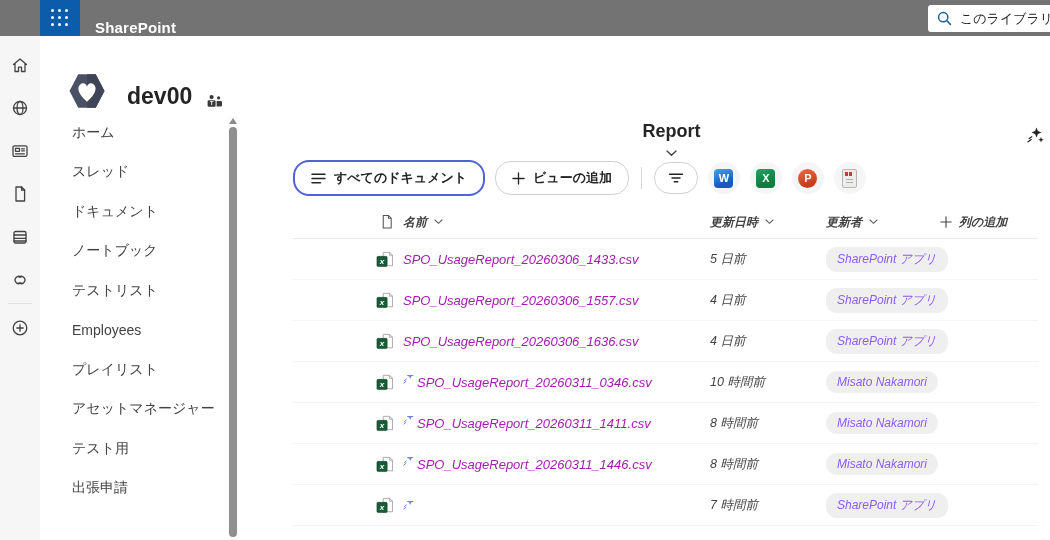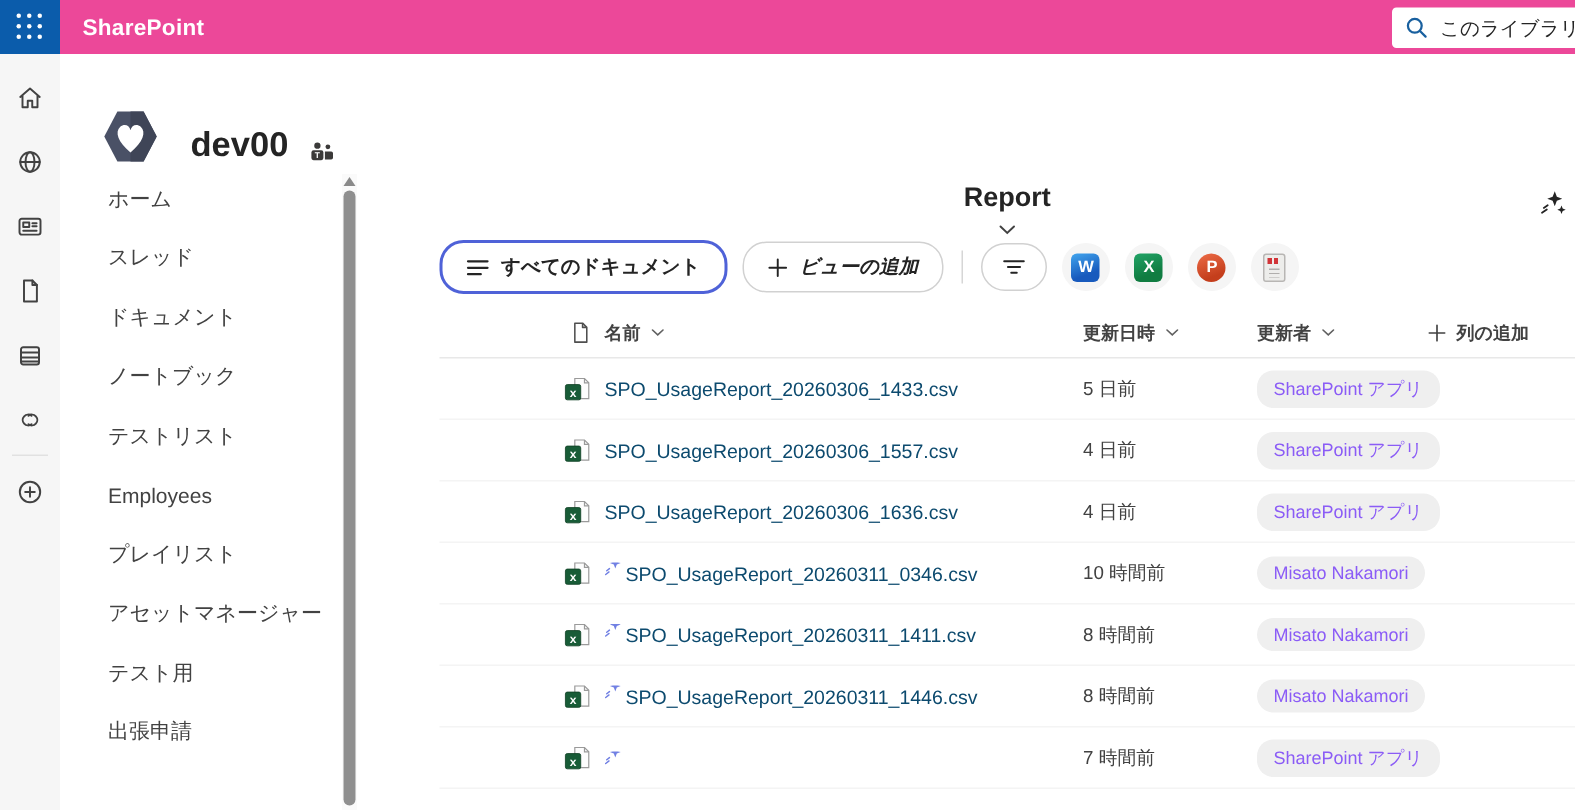--- a/index.html
+++ b/index.html
@@ -1,20 +1,20 @@
 <!DOCTYPE html>
 <html><head>
 <meta charset="utf-8">
 <style>
   * { margin:0; padding:0; box-sizing:border-box; }
   html,body { width:1050px; height:540px; overflow:hidden; background:#fff;
     font-family:"Liberation Sans", sans-serif; color:#242424; }
 
   
-  .suite-bar { position:relative; height:36px; background:#ec4899; display:flex; align-items:center; }
+  .suite-bar { position:relative; height:36px; background:#737373; display:flex; align-items:flex-end;padding-left:40px; }
   .waffle { width:40px; height:36px; background:#0B5CAB; display:flex; align-items:center; justify-content:center; cursor:pointer; }
   .waffle-grid { display:grid; grid-template-columns:repeat(3,4px); grid-template-rows:repeat(3,4px); gap:3px; }
   .waffle-grid i { width:3.2px; height:3.2px; background:#fff; border-radius:50%; }
   .suite-title { color:#fff; font-size:15px; font-weight:700; margin-left:15px; letter-spacing:.2px; }
   .search-box { position:absolute; left:928px; top:5px; height:27px; width:220px; background:#fff;
     border-radius:3px; display:flex; align-items:center; gap:8px; padding:0 9px; }
   .search-box .stext { font-size:13px; color:#242424; white-space:nowrap; }
 
   
   .page { display:flex; height:504px; }
@@ -46,48 +46,48 @@
   
   .main { flex:1; min-width:0; padding-left:20px; position:relative; }
   .main-title-row { margin-top:11px; height:28px; display:flex; align-items:center; gap:8px; cursor:pointer;flex-direction:column; }
   .main-title { font-size:18px; font-weight:700; }
   .boost-btn { position:absolute; right:6px; top:16px; cursor:pointer; }
 
   .toolbar { margin-top:13px; height:32px; display:flex; align-items:center; gap:10px; }
   .pill { height:32px; border-radius:16px; display:flex; align-items:center; gap:8px; padding:16px 16px;
      background:#fff; font-size:13px; font-weight:700; cursor:pointer; white-space:nowrap; }
   .pill-selected { border:2px solid #4F62D8; }
-  .pill-plain { border:1px solid #d1d1d1;font-style:italic; }
+  .pill-plain { border:1px solid #d1d1d1; }
   .toolbar-divider { width:1px; height:22px; background:#d6d6d6; margin:0 2px; }
   .circle-btn { height:32px; min-width:44px; border:1px solid #d1d1d1; border-radius:16px;
      display:flex; align-items:center; justify-content:center; background:#fff; cursor:pointer; }
   .app-circle { width:32px; height:32px; border-radius:50%; background:#f5f5f5; display:flex;
      align-items:center; justify-content:center; cursor:pointer; }
   .word-sq { width:19px; height:19px; border-radius:4px; background:linear-gradient(160deg,#41a5ee 0%,#185abd 70%);
      color:#fff; font-size:11px; font-weight:700; display:flex; align-items:center; justify-content:center; }
   .excel-sq { width:19px; height:19px; border-radius:4px; background:linear-gradient(160deg,#21a366 0%,#107c41 70%);
      color:#fff; font-size:11px; font-weight:700; display:flex; align-items:center; justify-content:center; }
   .ppt-sq { width:19px; height:19px; border-radius:50%; background:linear-gradient(160deg,#ed6c47 0%,#c43e1c 75%);
      color:#fff; font-size:11px; font-weight:700; display:flex; align-items:center; justify-content:center; }
   .docapp-sq { width:15px; height:19px; border-radius:2px; background:#ededeb; border:1px solid #b8b6b4; position:relative; }
   .docapp-sq::before { content:""; position:absolute; left:2px; right:2px; top:2px; height:4px;
      background:linear-gradient(90deg,#d13438 0 35%, #ededeb 35% 45%, #d13438 45% 80%, #ededeb 80%); }
   .docapp-sq::after { content:""; position:absolute; left:3px; right:3px; top:9px; height:6px;
      background:repeating-linear-gradient(#b0aeac 0 1px, transparent 1px 3px); }
 
   
-  .table { margin-top:12px; margin-right:0; }
+  .table { margin-top:12px; margin-right:12px;font-style:italic; }
   .tgrid { display:grid; grid-template-columns:72px 33px 1fr 116px 114px 110px; align-items:center; }
   .thead { height:33px; font-size:12px; font-weight:700; color:#424242; border-bottom:1px solid #e8e8e8; }
   .th { display:flex; align-items:center; gap:7px; cursor:pointer; }
   .th-name { padding-left:5px; }
   .th-pad { padding-left:12px; }
   .trow { height:41px; border-bottom:1px solid #f4f4f4; font-size:13px; cursor:pointer; }
   .cell-icon { display:flex; align-items:center; justify-content:flex-end; padding-right:4px; }
-  .cell-name { display:flex; align-items:flex-start; gap:2px; padding-left:5px; color:#0c4a6e; white-space:nowrap; overflow:hidden; }
+  .cell-name { display:flex; align-items:flex-start; gap:2px; padding-left:5px; color:#a21caf; white-space:nowrap; overflow:hidden; }
   .new-ind { margin-top:-4px; flex-shrink:0; }
   .cell-mod { font-size:12.5px; color:#424242; padding-left:12px; }
   .cell-by { padding-left:12px; }
   .by-pill { display:inline-block; background:#efefef; color:#8b5cf6; font-size:12px;
      padding:4px 11px; border-radius:11px; white-space:nowrap; }
 
   .chev { flex-shrink:0; }
 </style>
 </head>
 <body>

